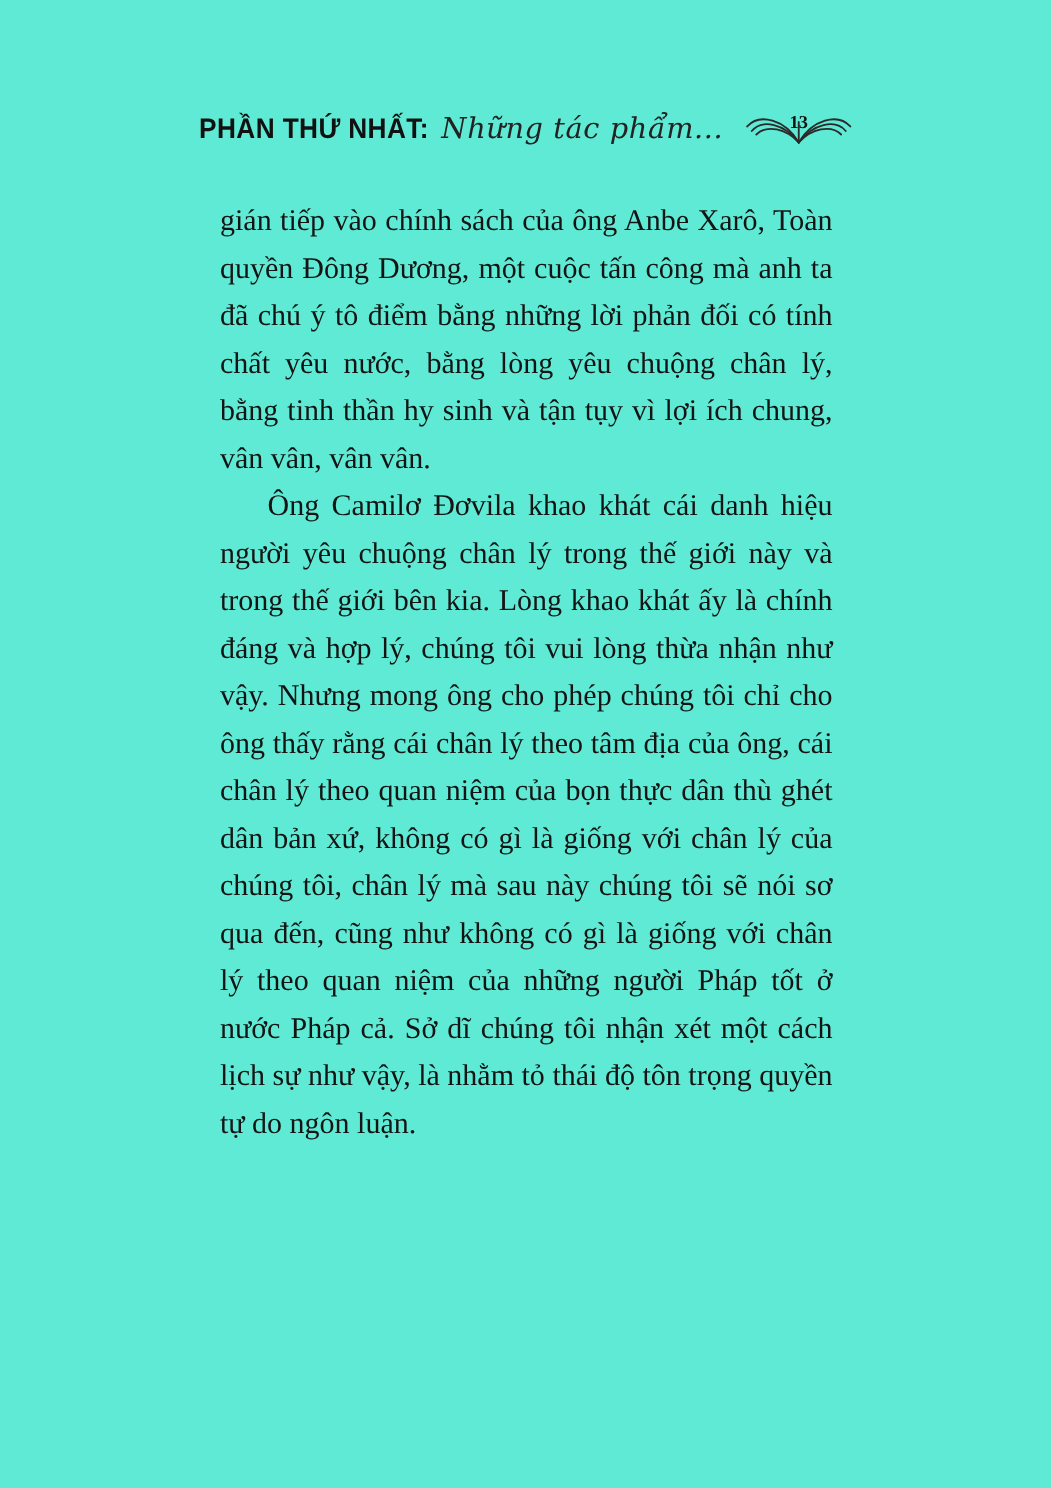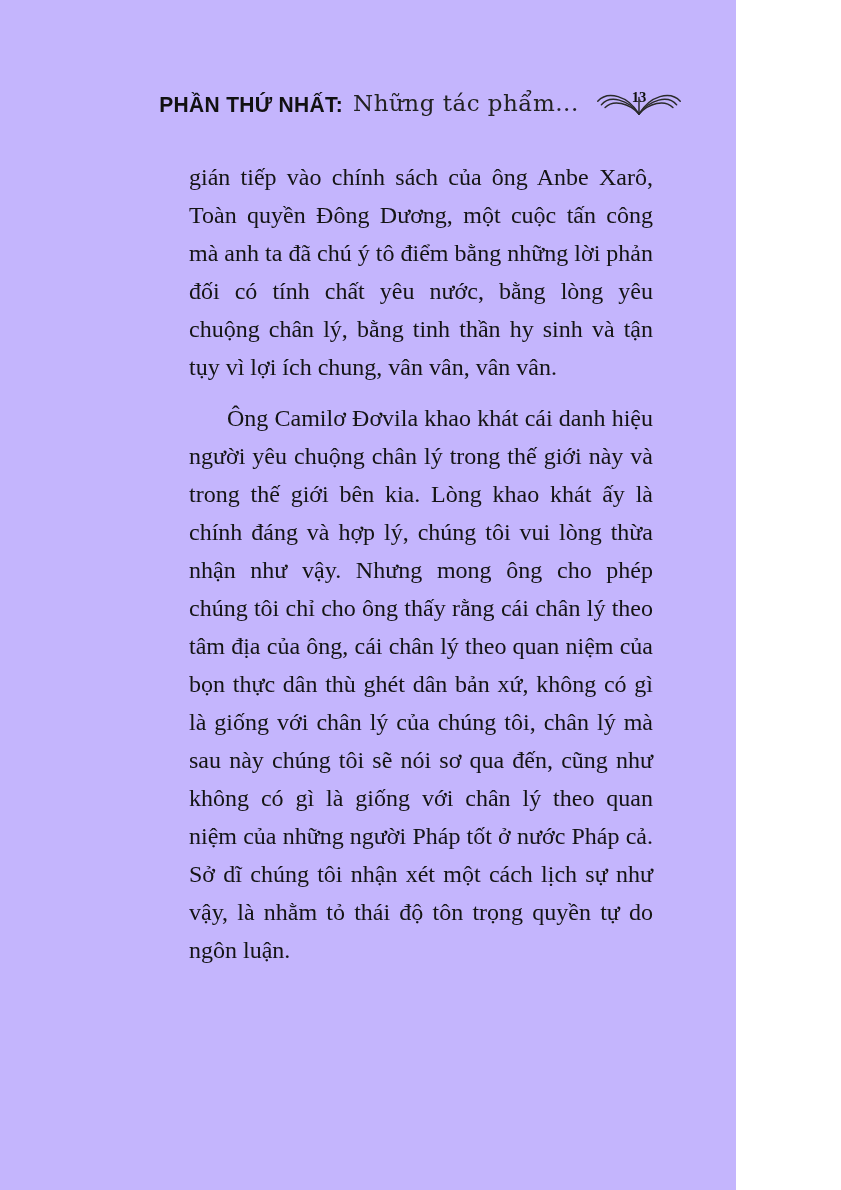--- a/index.html
+++ b/index.html
@@ -2,23 +2,23 @@
 <html><head>
 <meta charset="utf-8">
 <style>
   html, body {
     margin: 0;
     padding: 0;
     background: #ffffff;
   }
   .page {
     position: relative;
-    width: 736px;
+    width: 841px;
     height: 1190px;
-    background: #c4b5fd;
+    background: #5eead4;
     color: #111111;
     overflow: hidden;
     font-family: "Liberation Serif", serif;
   }
   .content {
     position: absolute;
     left: 176px;
     top: 76px;
     width: 490px;
   }
@@ -33,20 +33,21 @@
   .section-label {
     font-family: "Liberation Sans", sans-serif;
     font-weight: bold;
     font-size: 21px;
     letter-spacing: 0.3px;
     color: #111111;
     transform: scaleY(1.08);
   }
   .section-title {
     font-family: "DejaVu Serif", serif;
+    font-style: italic;
     font-size: 23px;
     color: #222222;
     letter-spacing: 0.5px;
   }
   .book-ornament {
     display: inline-block;
     margin-left: 6px;
     position: relative;
     top: 4px;
   }
@@ -54,21 +55,21 @@
     display: block;
   }
   .body-text {
     margin-top: 42px;
     font-size: 24px;
     line-height: 38px;
     text-align: justify;
     color: #141414;
   }
   .para {
-    margin: 13px;
+    margin: 0;
     padding: 0;
   }
   .para.indent {
     text-indent: 38px;
   }
   .para.no-indent {
     text-indent: 0;
   }
 </style>
 </head>

